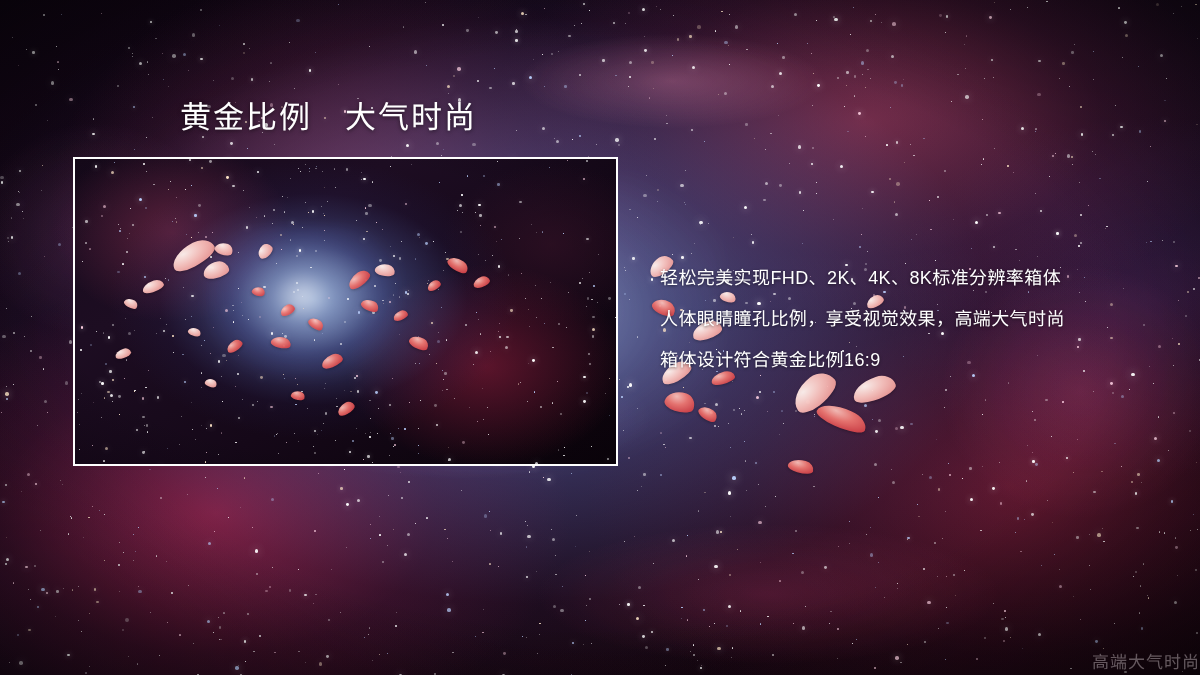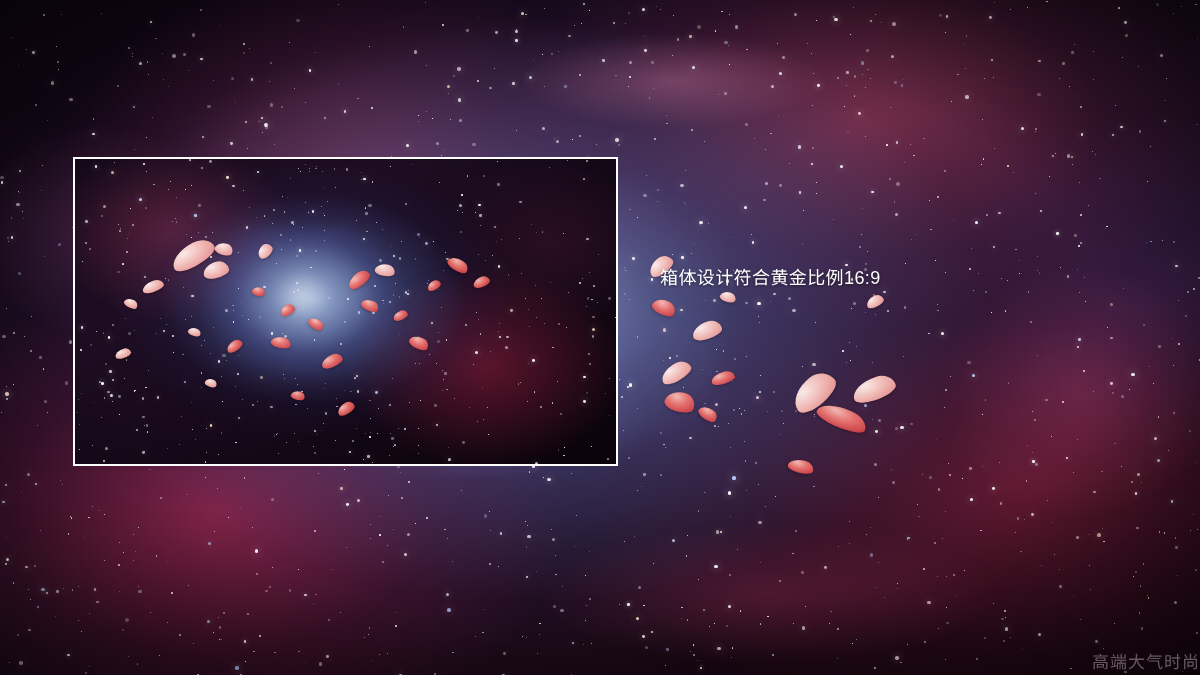--- a/index.html
+++ b/index.html
@@ -1423,20 +1423,21 @@
       <i style="left: 148.5px; top: 361.3px; width: 0.85px; height: 0.85px; opacity: 0.97;"></i>
       <i style="left: 331.3px; top: 568.8px; width: 0.78px; height: 0.78px; opacity: 0.37;"></i>
       <i style="left: 371px; top: 107px; width: 1.5px; height: 1.5px; opacity: 0.81;"></i>
       <i style="left: 1110.2px; top: 336.9px; width: 2.46px; height: 2.46px; opacity: 0.54; background: rgb(255, 230, 200); box-shadow: rgba(255, 255, 255, 0.38) 0px 0px 5.4px;"></i>
       <i style="left: 0.7px; top: 181.1px; width: 2.77px; height: 2.77px; opacity: 0.95; box-shadow: rgba(255, 255, 255, 0.66) 0px 0px 6.1px;"></i>
       <i style="left: 729.6px; top: 515.5px; width: 0.86px; height: 0.86px; opacity: 0.37;"></i>
       <i style="left: 1089.1px; top: 564.6px; width: 1.38px; height: 1.38px; opacity: 0.75;"></i>
     </div>
   <div class="bg-vignette"></div>
 
+  <div class="title">黄金比例　大气时尚</div>
 
   <div class="frame">
     <div class="frame-inner"></div>
     <div class="frame-core"></div>
     <div class="stars" id="frame-stars">
         <i style="left: 106.2px; top: 257px; width: 0.95px; height: 0.95px; opacity: 0.58;"></i>
         <i style="left: 299.1px; top: 125.9px; width: 1.92px; height: 1.92px; opacity: 0.77;"></i>
         <i style="left: 260.7px; top: 238.7px; width: 0.62px; height: 0.62px; opacity: 0.37;"></i>
         <i style="left: 372.7px; top: 299.4px; width: 3.05px; height: 3.05px; opacity: 0.72; box-shadow: rgba(255, 255, 255, 0.51) 0px 0px 6.7px;"></i>
         <i style="left: 60.5px; top: 269.5px; width: 2.28px; height: 2.28px; opacity: 0.67; box-shadow: rgba(255, 255, 255, 0.47) 0px 0px 5px;"></i>
@@ -1930,18 +1931,20 @@
       <div class="petal dark" style="left: 698px; top: 408px; width: 20px; height: 12px; transform: rotate(36deg);"></div>
       <div class="petal pale" style="left: 790px; top: 378px; width: 48px; height: 28px; transform: rotate(-38deg);"></div>
       <div class="petal dark" style="left: 816px; top: 408px; width: 52px; height: 20px; transform: rotate(24deg);"></div>
       <div class="petal pale" style="left: 852px; top: 378px; width: 44px; height: 22px; transform: rotate(-18deg);"></div>
       <div class="petal dark" style="left: 788px; top: 460px; width: 26px; height: 13px; transform: rotate(16deg);"></div>
       <div class="petal pale" style="left: 866px; top: 296px; width: 18px; height: 11px; transform: rotate(-24deg);"></div>
       <div class="petal pale" style="left: 720px; top: 292px; width: 16px; height: 10px; transform: rotate(20deg);"></div>
     </div>
 
   <div class="body-text">
+    <span class="line">轻松完美实现FHD、2K、4K、8K标准分辨率箱体</span>
+    <span class="line">人体眼睛瞳孔比例，享受视觉效果，高端大气时尚</span>
     <span class="line">箱体设计符合黄金比例16:9</span>
   </div>
 
   <div class="watermark">高端大气时尚</div>
 
 </div>
 
 </body></html>

